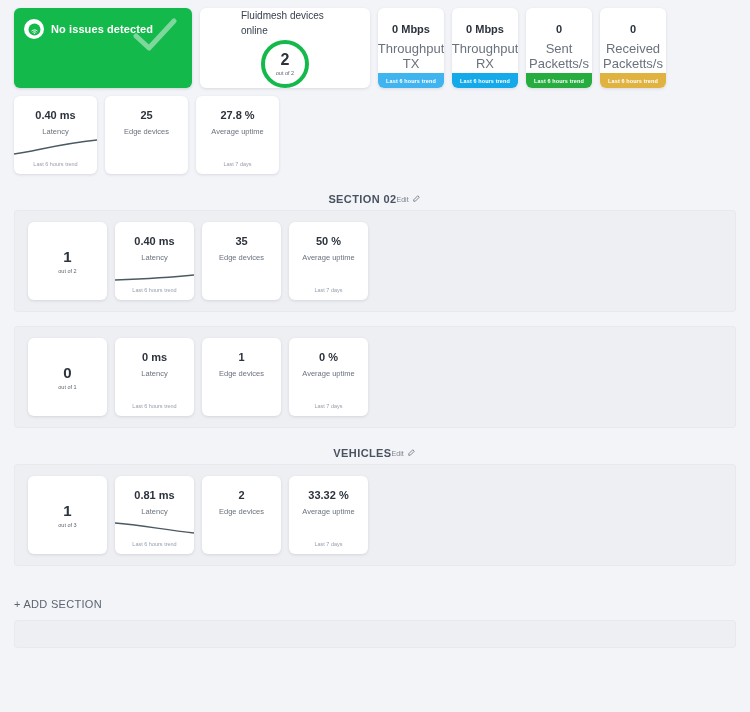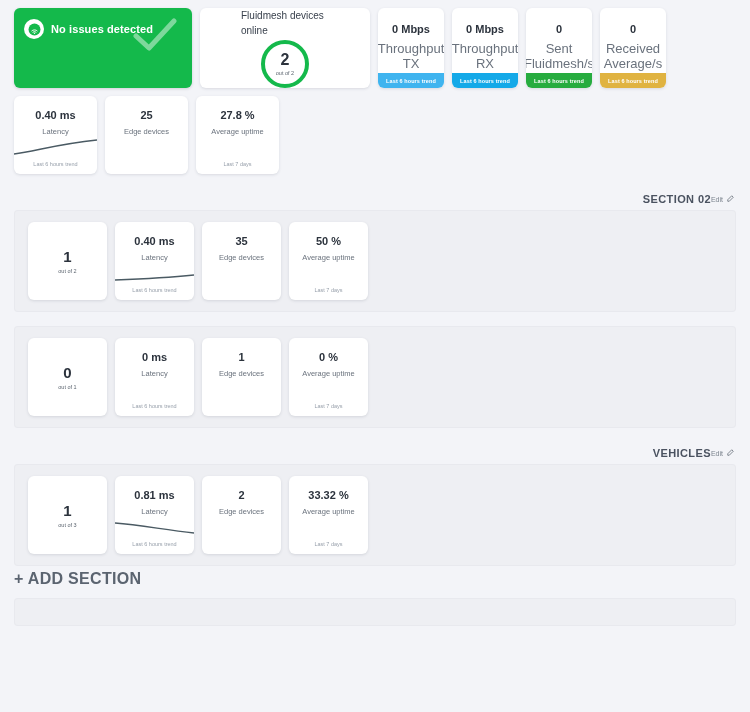--- a/index.html
+++ b/index.html
@@ -95,21 +95,21 @@
   .stat-val { font-size: 11px; font-weight: bold; color: #2c333d; margin-top: 13px; }
   .stat-lbl { font-size: 7.5px; color: #6a727d; margin-top: 6px; }
   .stat-foot { position: absolute; left: 0; right: 0; bottom: 7px;
                text-align: center; font-size: 5.5px; color: #98a0ab; }
   .spark { position: absolute; left: 0; right: 0; bottom: 16px; height: 34px; }
   .spark svg { display: block; width: 100%; height: 100%; }
 
   
   .section { margin-top: 14px; }
   .sec-head {
-    display: flex; align-items: center; justify-content: flex-end;
+    display: flex; align-items: center; justify-content: center;
     padding: 0 2px 0 0; height: 22px;
   }
   .sec-title {
     font-size: 11px; font-weight: bold; color: #4a5260; letter-spacing: .4px;
   }
   .sec-edit {
     display: flex; align-items: center; gap: 3px;
     font-size: 7px; color: #7b838e; cursor: pointer;
   }
   .sec-panel {
@@ -131,22 +131,22 @@
   .sc.count { justify-content: center; }
   .sc-big { font-size: 15px; font-weight: bold; color: #2c333d; line-height: 15px; }
   .sc-small { font-size: 5.5px; color: #5d6670; margin-top: 4px; }
   .sc-val { font-size: 11px; font-weight: bold; color: #2c333d; margin-top: 13px; }
   .sc-lbl { font-size: 7.5px; color: #6a727d; margin-top: 6px; }
   .sc-foot { position: absolute; left: 0; right: 0; bottom: 7px;
              text-align: center; font-size: 5.5px; color: #98a0ab; }
 
   
   .add-sec {
-    margin-top: 4px;
-    font-size: 16px; font-weight: bold; color: #5b6470;
+    margin-top: 32px;
+    font-size: 11px; font-weight: normal; color: #5b6470;
     letter-spacing: .3px; cursor: pointer;
   }
   .tail-panel {
     margin-top: 10px; height: 28px;
     background: #eeeff3; border-radius: 4px;
     box-shadow: inset 0 0 0 1px #e8e9ee;
   }
 </style>
 </head>
 <body>
@@ -191,27 +191,27 @@
       </div>
 
       <div class="card mini">
         <div class="mini-val">0 Mbps</div>
         <div class="mini-lbl">Throughput RX</div>
         <div class="mini-foot" style="background:#14a9e8">Last 6 hours trend</div>
       </div>
 
       <div class="card mini">
         <div class="mini-val">0</div>
-        <div class="mini-lbl">Sent Fluidmesh/s</div>
+        <div class="mini-lbl">Sent Packetts/s</div>
         <div class="mini-foot" style="background:#27ac3f">Last 6 hours trend</div>
       </div>
 
       <div class="card mini">
         <div class="mini-val">0</div>
-        <div class="mini-lbl">Received Average/s</div>
+        <div class="mini-lbl">Received Packetts/s</div>
         <div class="mini-foot" style="background:#e0b341">Last 6 hours trend</div>
       </div>
     </div>
 
     <div class="ov-row ov-row-2">
       <div class="card stat wide">
         <div class="stat-val">0.40 ms</div>
         <div class="stat-lbl">Latency</div>
         <div class="spark">
           <svg viewBox="0 0 83 34" preserveAspectRatio="none">

